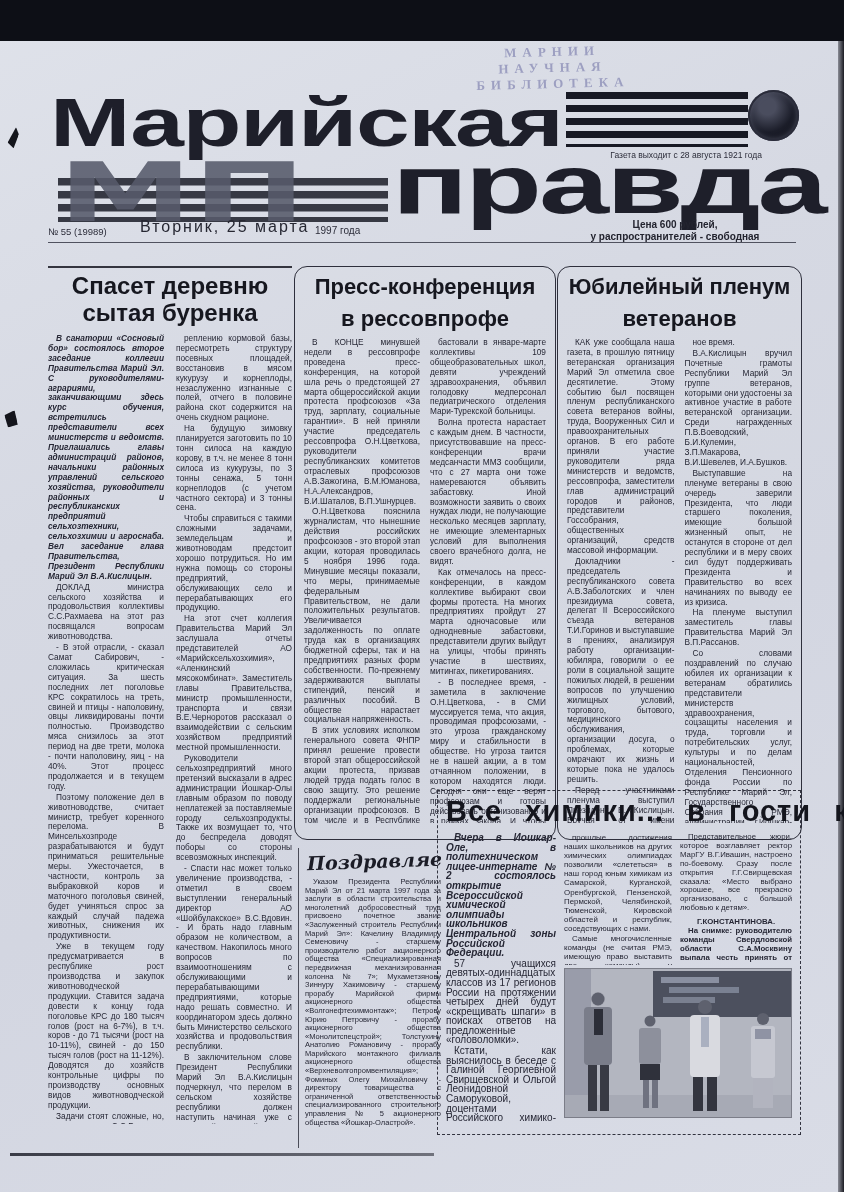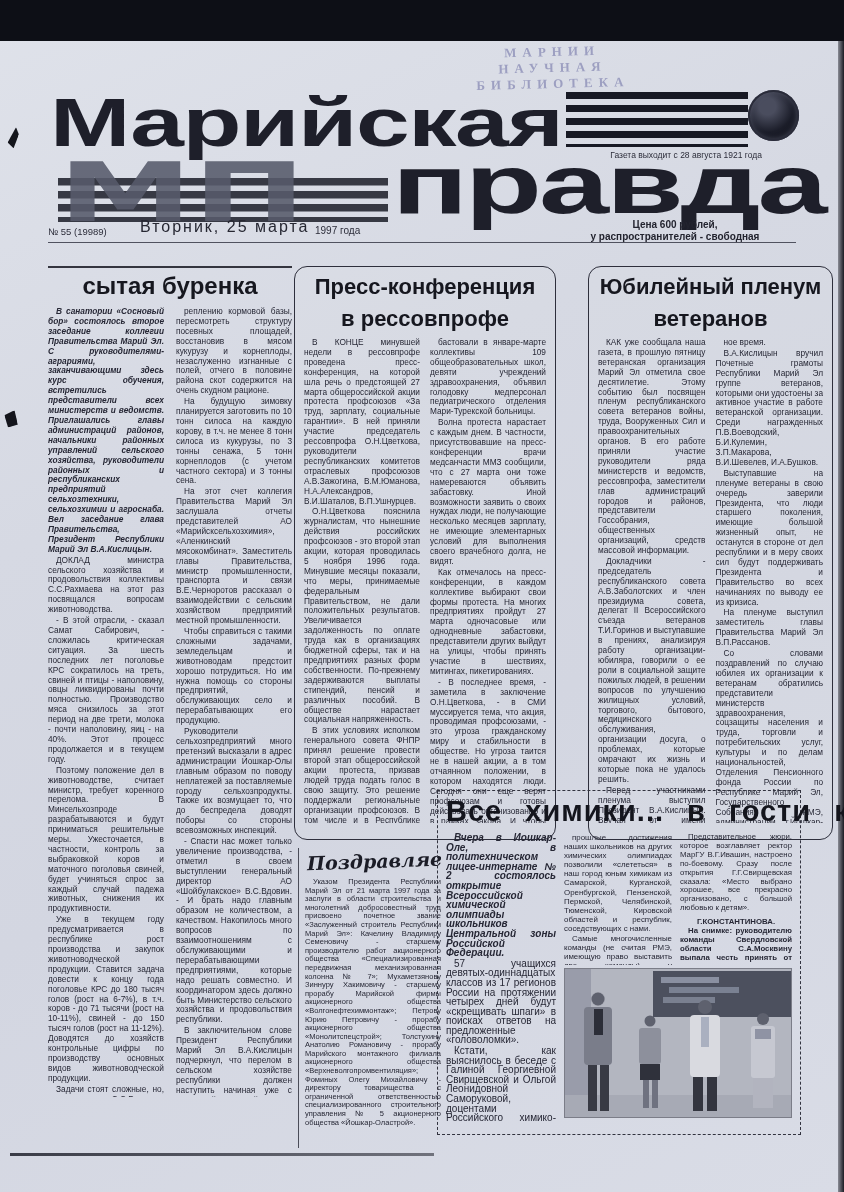--- a/index.html
+++ b/index.html
@@ -54,21 +54,21 @@
   .a1{position:absolute;left:48px;top:272px;width:244px;height:866px;overflow:hidden;}
   .a1 .hl{font-size:24px;font-weight:bold;text-align:center;line-height:27px;color:#16171f;
           letter-spacing:0px;white-space:nowrap;}
   .a1 .cols{margin-top:8px;gap:12px;}
   .a1 .col{width:116px;font-size:8.3px;line-height:9.9px;overflow:hidden;height:790px;}
 
   
   .boxed{position:absolute;top:266px;border:1.5px solid #2e2f3c;border-radius:13px;
          background:rgba(255,255,255,0.03);}
   .a2{left:294px;width:260px;height:572px;}
-  .a3{left:588px;width:243px;height:572px;}
+  .a3{left:557px;width:243px;height:572px;}
   .boxed .hl{font-size:22px;font-weight:bold;text-align:center;line-height:25px;color:#16171f;
          margin-top:7px;white-space:nowrap;}
   .boxed .cols{margin:7px 9px 0 9px;gap:10px;}
   .boxed .col{flex:1;font-size:8.3px;line-height:9.9px;overflow:hidden;height:485px;}
 
   
   .congrats{position:absolute;left:298px;top:848px;width:136px;height:300px;overflow:hidden;
             border-left:1px solid #4a4c58;padding-left:6px;}
   .congrats .hl{font-family:"DejaVu Serif",serif;font-style:italic;font-weight:bold;
             font-size:19px;color:#1b1c26;transform:rotate(-2deg);margin:2px 0 6px 2px;}
@@ -132,38 +132,39 @@
     <div>у распространителей - свободная</div>
   </div>
 
   <div class="issue-no">№ 55 (19989)</div>
   <div class="date-day">Вторник, 25 марта</div>
   <div class="date-year">1997 года</div>
   <div class="rule-date"></div>
   <div class="rule-a1"></div>
 
   <div class="a1">
+    <div class="hl">Спасет деревню</div>
     <div class="hl">сытая буренка</div>
     <div class="cols">
       <div class="col">
         <p class="para lead">В санатории «Сосновый бор» состоялось второе заседание коллегии Правительства Марий Эл. С руководителями-аграриями, заканчивающими здесь курс обучения, встретились представители всех министерств и ведомств. Приглашались главы администраций районов, начальники районных управлений сельского хозяйства, руководители районных и республиканских предприятий сельхозтехники, сельхозхимии и агроснаба. Вел заседание глава Правительства, Президент Республики Марий Эл В.А.Кислицын.</p>
         <div>
             <p class="para">ДОКЛАД министра сельского хозяйства и продовольствия коллективы С.С.Рахмаева на этот раз посвящался вопросам животноводства.</p>
             <p class="para">- В этой отрасли, - сказал Самат Сабирович, - сложилась критическая ситуация. За шесть последних лет поголовье КРС сократилось на треть, свиней и птицы - наполовину, овцы ликвидированы почти полностью. Производство мяса снизилось за этот период на две трети, молока - почти наполовину, яиц - на 40%. Этот процесс продолжается и в текущем году.</p>
             <p class="para">Поэтому положение дел в животноводстве, считает министр, требует коренного перелома. В Минсельхозпроде разрабатываются и будут приниматься решительные меры. Ужесточается, в частности, контроль за выбраковкой коров и маточного поголовья свиней, будет учиняться спрос за каждый случай падежа животных, снижения их продуктивности.</p>
             <p class="para">Уже в текущем году предусматривается в республике рост производства и закупок животноводческой продукции. Ставится задача довести к концу года поголовье КРС до 180 тысяч голов (рост на 6-7%), в т.ч. коров - до 71 тысячи (рост на 10-11%), свиней - до 150 тысяч голов (рост на 11-12%). Доводятся до хозяйств контрольные цифры по производству основных видов животноводческой продукции.</p>
             <p class="para">Задачи стоят сложные, но, как считает С.С.Рахмаев, вполне выполнимые, поскольку в области животноводства республика располагает достаточно высоким потенциалом. В 80-х годах, к примеру, прирост продукции ферм также составлял 6-7%.</p>
           </div>
       </div>
       <div class="col">
         <div>
             <p class="para">реплению кормовой базы, пересмотреть структуру посевных площадей, восстановив в мясом кукурузу и корнеплоды, незаслуженно изгнанные с полей, отчего в половине района скот содержится на очень скудном рационе.</p>
             <p class="para">На будущую зимовку планируется заготовить по 10 тонн силоса на каждую корову, в т.ч. не менее 8 тонн силоса из кукурузы, по 3 тонны сенажа, 5 тонн корнеплодов (с учетом частного сектора) и 3 тонны сена.</p>
+            <p class="para">Чтобы справиться с такими сложными задачами, земледельцам и животноводам предстоит хорошо потрудиться. Но им нужна помощь со стороны предприятий, обслуживающих село и перерабатывающих его продукцию.</p>
             <p class="para">На этот счет коллегия Правительства Марий Эл заслушала отчеты представителей АО «Марийсксельхозхимия», «Аленкинский мясокомбинат». Заместитель главы Правительства, министр промышленности, транспорта и связи В.Е.Черноротов рассказал о взаимодействии с сельским хозяйством предприятий местной промышленности.</p>
-            <p class="para">Чтобы справиться с такими сложными задачами, земледельцам и животноводам предстоит хорошо потрудиться. Но им нужна помощь со стороны предприятий, обслуживающих село и перерабатывающих его продукцию.</p>
             <p class="para">Руководители сельхозпредприятий много претензий высказали в адрес администрации Йошкар-Олы главным образом по поводу неплатежей за поставляемые городу сельхозпродукты. Также их возмущает то, что до беспредела доводят поборы со стороны всевозможных инспекций.</p>
             <p class="para">- Спасти нас может только увеличение производства, - отметил в своем выступлении генеральный директор АО «Шойбулакское» В.С.Вдовин. - И брать надо главным образом не количеством, а качеством. Накопилось много вопросов по взаимоотношениям с обслуживающими и перерабатывающими предприятиями, которые надо решать совместно. И координатором здесь должно быть Министерство сельского хозяйства и продовольствия республики.</p>
             <p class="para">В заключительном слове Президент Республики Марий Эл В.А.Кислицын подчеркнул, что перелом в сельском хозяйстве республики должен наступить начиная уже с нынешней посевной. По ее итогам будут подведены первые результаты и сделаны выводы. Накормить свой народ мы обязаны собственным хлебом, мясом и молоком.</p>
           </div>
 
       </div>
     </div>
   </div>
 
   <div class="boxed a2">

